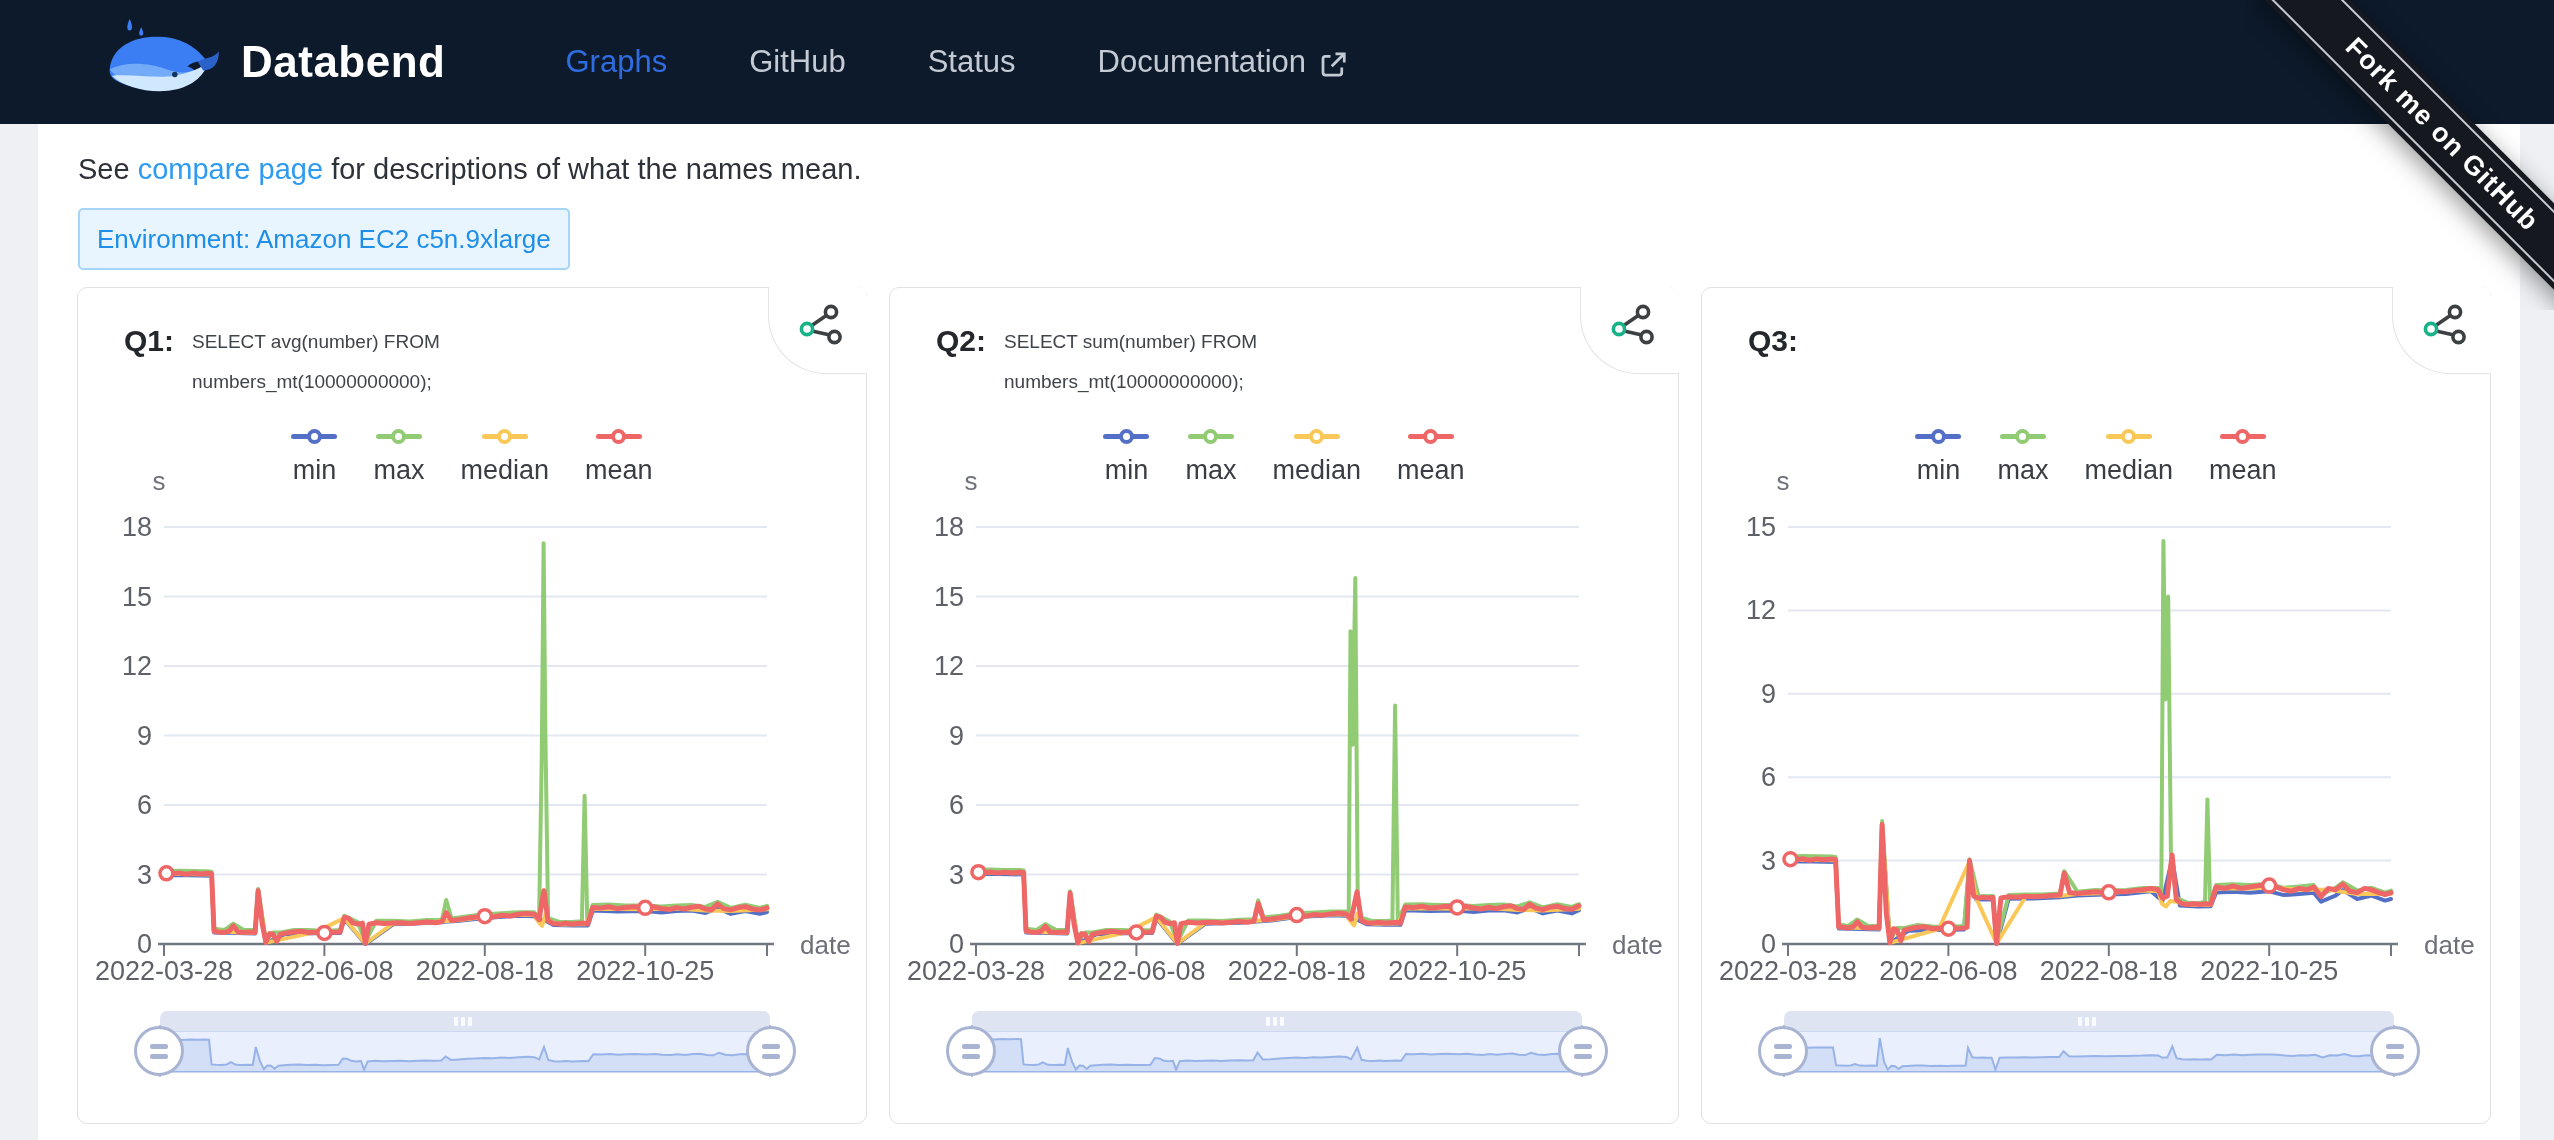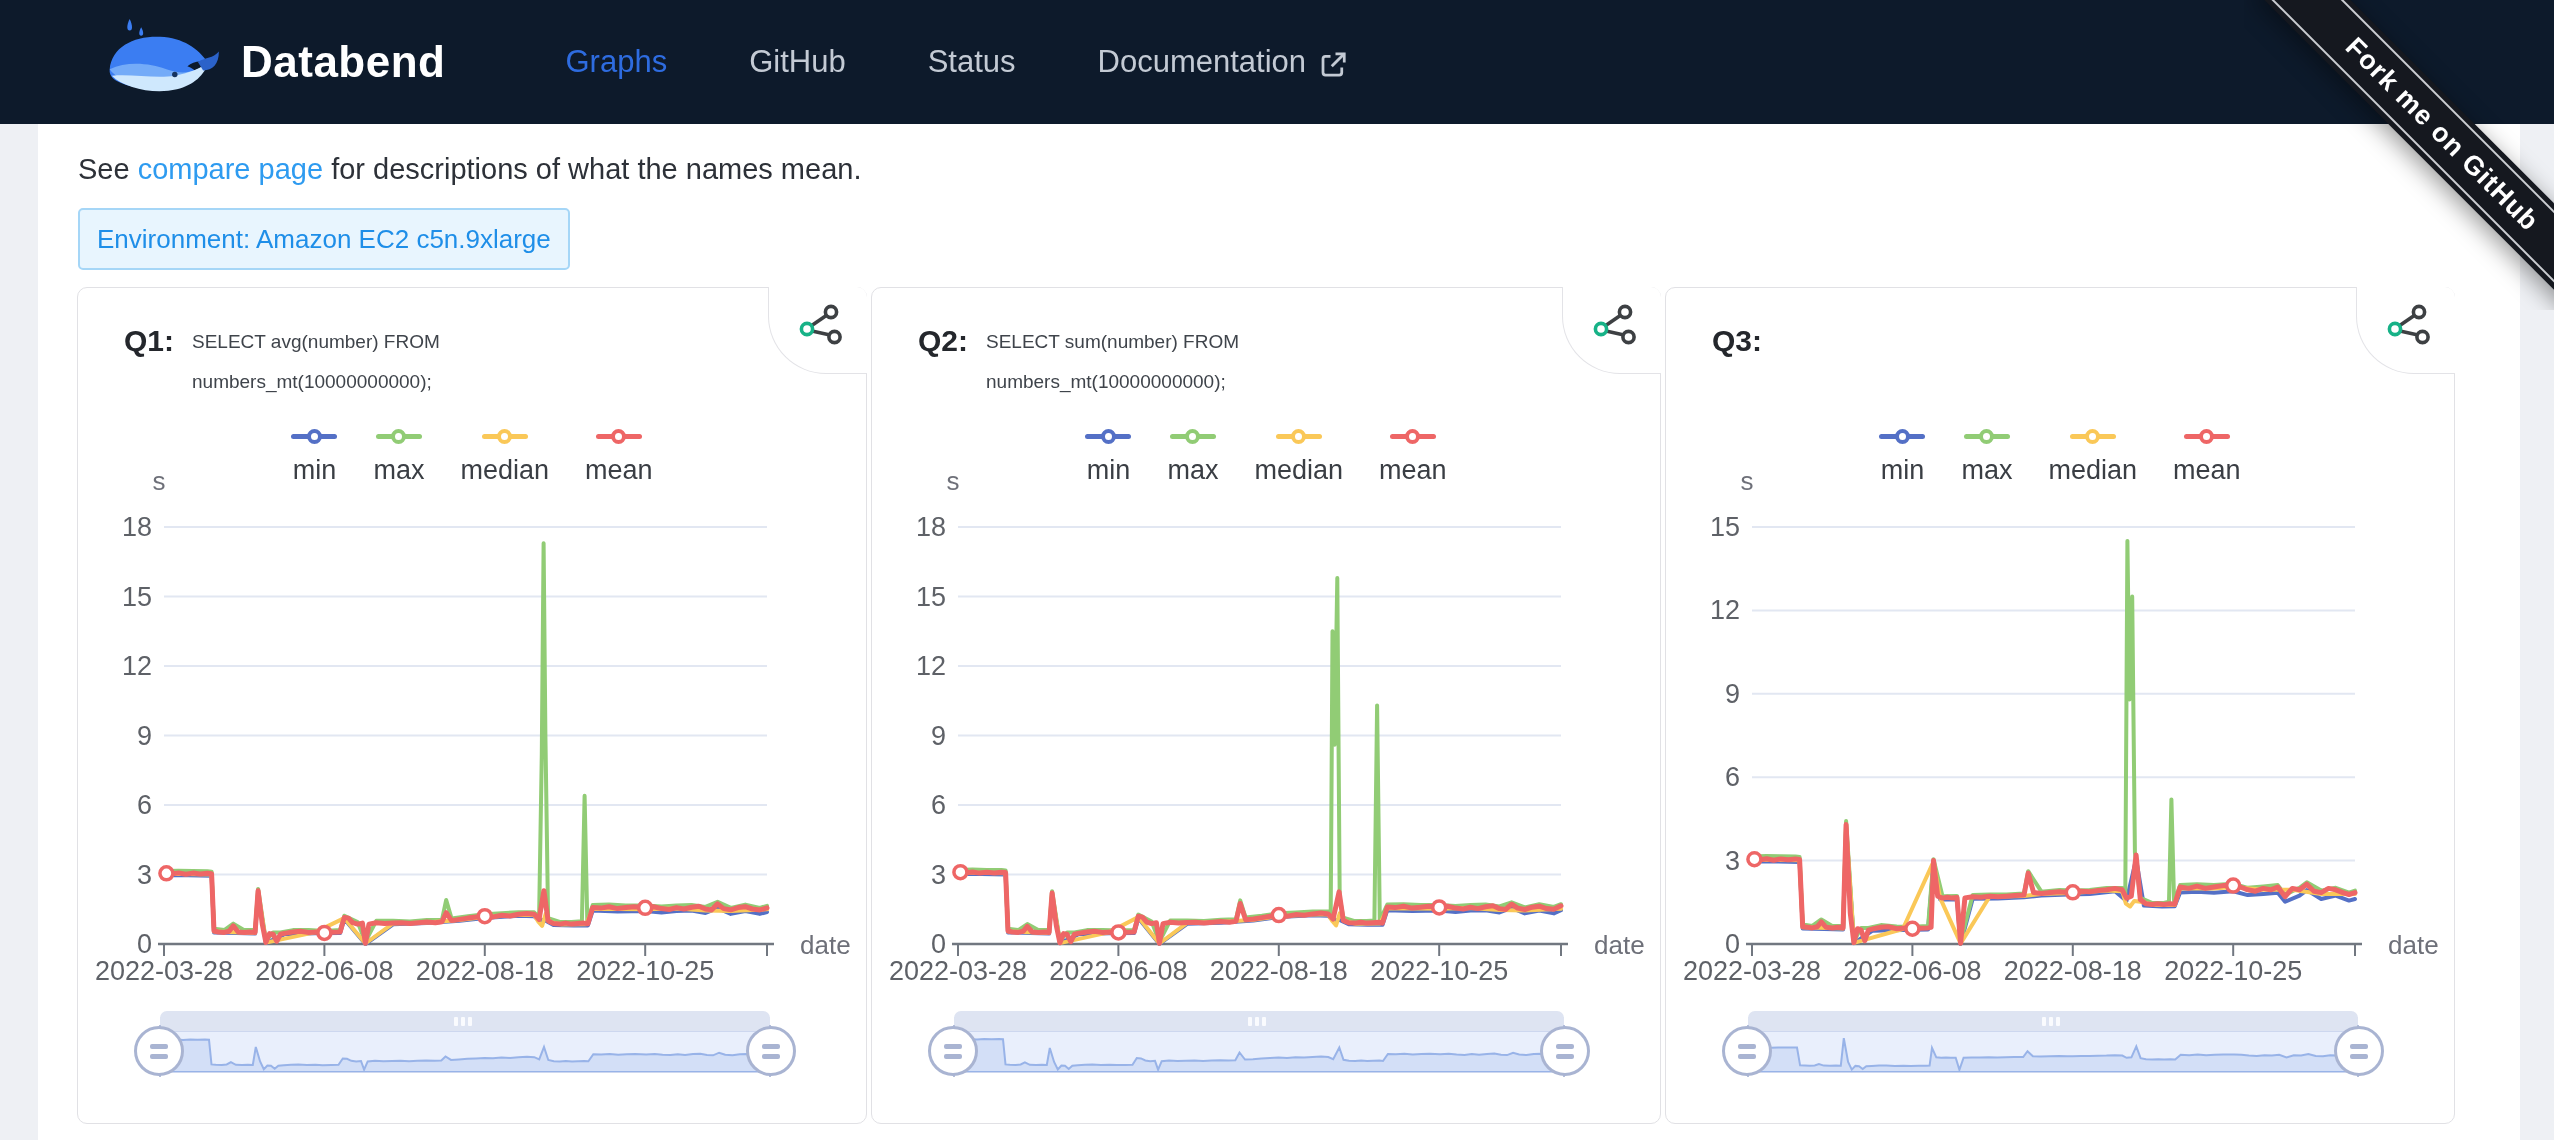--- a/index.html
+++ b/index.html
@@ -21,21 +21,21 @@
   .ribbon-inner{position:absolute;display:block;width:460px;top:104px;right:-118px;transform:rotate(45deg);background:#15181f;color:#fff;text-align:center;padding:5px 0;box-shadow:0 6px 24px rgba(0,0,0,.4);}
   .ribbon-label{display:block;border-top:2px solid #caccd1;border-bottom:2px solid #caccd1;padding:8px 0;font-size:27px;font-weight:bold;letter-spacing:1px;}
 
   
   .content{position:absolute;left:38px;top:124px;width:2482px;height:1016px;background:#ffffff;}
   .intro{position:absolute;left:40px;top:26px;font-size:29px;line-height:38px;color:#2d3138;margin:0;}
   .intro a{color:#2e9bf0;text-decoration:none;cursor:pointer;}
   .env-badge{position:absolute;left:40px;top:84px;background:#e8f5fe;border:2px solid #a5d6f7;border-radius:5px;color:#1e8ee8;font-size:26px;padding:14px 17px;line-height:30px;}
 
   
-  .cards{position:absolute;left:39px;top:163px;display:flex;gap:4px;}
+  .cards{position:absolute;left:39px;top:163px;display:flex;gap:22px;}
   .card{position:relative;width:790px;height:837px;background:#fff;border:1px solid #e1e1e5;border-radius:10px;box-sizing:border-box;}
   .corner{position:absolute;top:-1px;right:-1px;width:98px;height:86px;border-left:1px solid #e3e3e7;border-bottom:1px solid #e3e3e7;border-bottom-left-radius:58px;border-top-right-radius:10px;background:#fff;}
   .share{position:absolute;top:15px;right:22px;width:48px;height:48px;cursor:pointer;}
   .share .sl{stroke:#3d4043;stroke-width:3.6;}
   .share .sc{fill:#fff;stroke:#3d4043;stroke-width:3.6;}
   .share .sc.green{stroke:#17b287;}
   .qrow{position:absolute;left:46px;top:34px;display:flex;}
   .qlabel{font-weight:bold;font-size:30px;color:#24272c;width:68px;flex:none;padding-top:2px;}
   .query{font-size:19px;color:#3f444b;line-height:40px;max-width:460px;}
   .legend{position:absolute;top:140px;left:0;right:0;display:flex;justify-content:center;gap:36px;align-items:center;}

